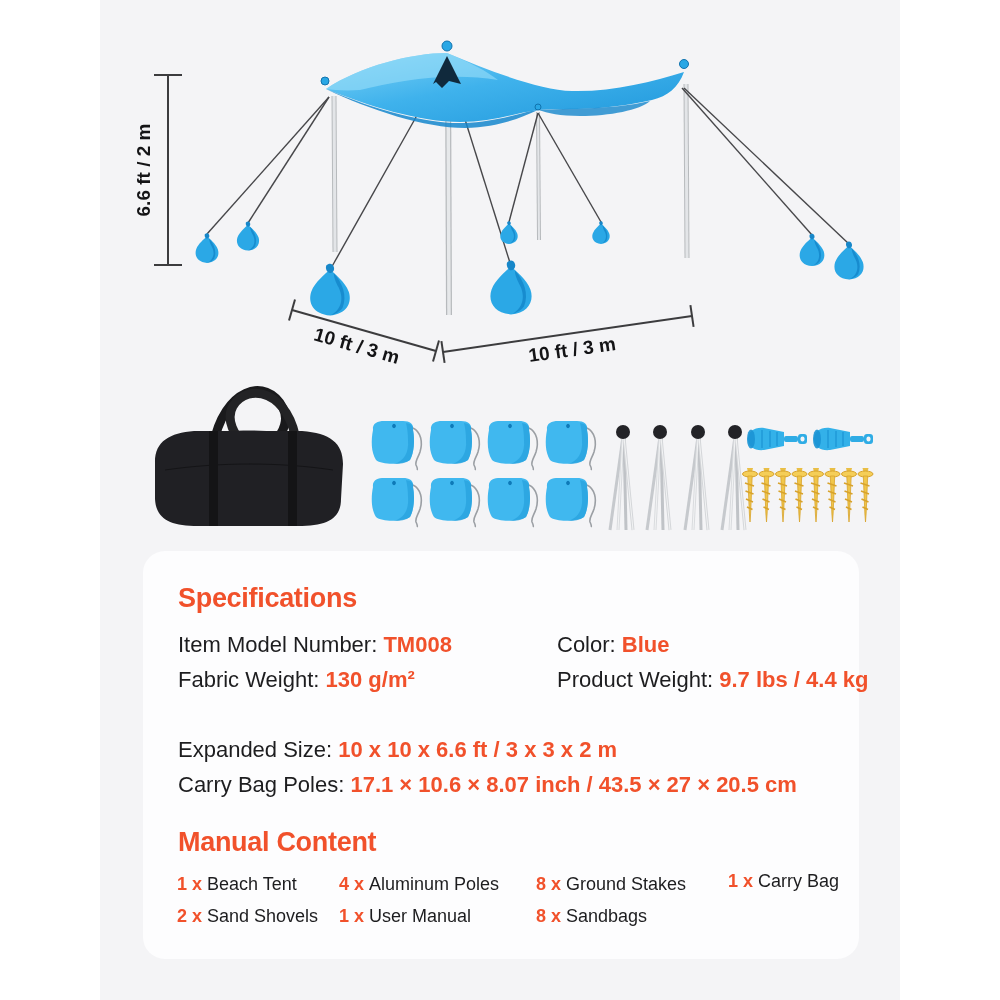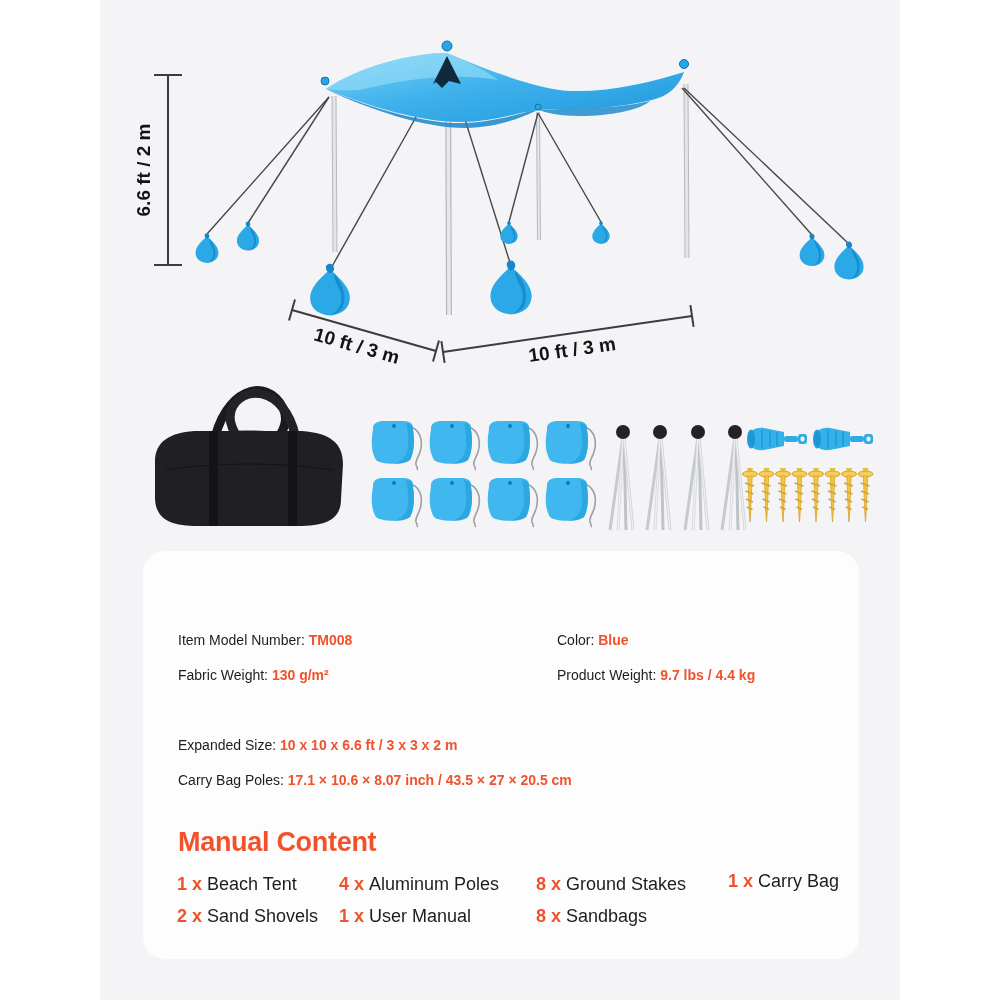--- a/index.html
+++ b/index.html
@@ -8,21 +8,21 @@
         font-family:"Liberation Sans",sans-serif;}
   .bg-panel{position:absolute;left:100px;top:0;width:800px;height:1000px;background:#f4f4f6;}
   svg{position:absolute;display:block;}
   .tent-svg{left:100px;top:0;width:800px;height:375px;}
   .acc-svg{left:100px;top:375px;width:800px;height:170px;}
   .dim-text{font-family:"Liberation Sans",sans-serif;font-weight:bold;font-size:19px;fill:#141416;}
   .card{position:absolute;left:143px;top:551px;width:716px;height:408px;background:#fdfdfe;
         border-radius:22px;}
   .sec-title{position:absolute;margin:0;font-size:27px;font-weight:bold;letter-spacing:-0.3px;
         color:var(--accent);white-space:nowrap;}
-  .spec-item{position:absolute;font-size:14px;white-space:nowrap;}
+  .spec-item{position:absolute;font-size:22px;white-space:nowrap;}
   .lbl{color:var(--ink);font-weight:500;}
   .val{color:var(--accent);font-weight:bold;}
   .pkg-item{position:absolute;font-size:18px;white-space:nowrap;}
   .qty{color:var(--accent);font-weight:bold;}
   .pname{color:var(--ink);font-weight:500;}
 </style>
 </head>
 <body>
 
 <div class="page">
@@ -186,20 +186,21 @@
       <use href="#st" x="783" y="470"></use>
         <use href="#st" x="799.5" y="470"></use>
       <use href="#st" x="816" y="470"></use>
         <use href="#st" x="832.5" y="470"></use>
       <use href="#st" x="849" y="470"></use>
         <use href="#st" x="865.5" y="470"></use>
     </g>
   </svg>
 
   <div class="card">
+    <h2 class="sec-title" style="left:35px;top:32px;">Specifications</h2>
 
     <div class="spec-item" style="left:35px;top:81px;">
       <span class="lbl">Item Model Number:</span>
       <span class="val">TM008</span>
     </div>
     <div class="spec-item" style="left:414px;top:81px;">
       <span class="lbl">Color:</span>
       <span class="val">Blue</span>
     </div>
     <div class="spec-item" style="left:35px;top:116px;">

